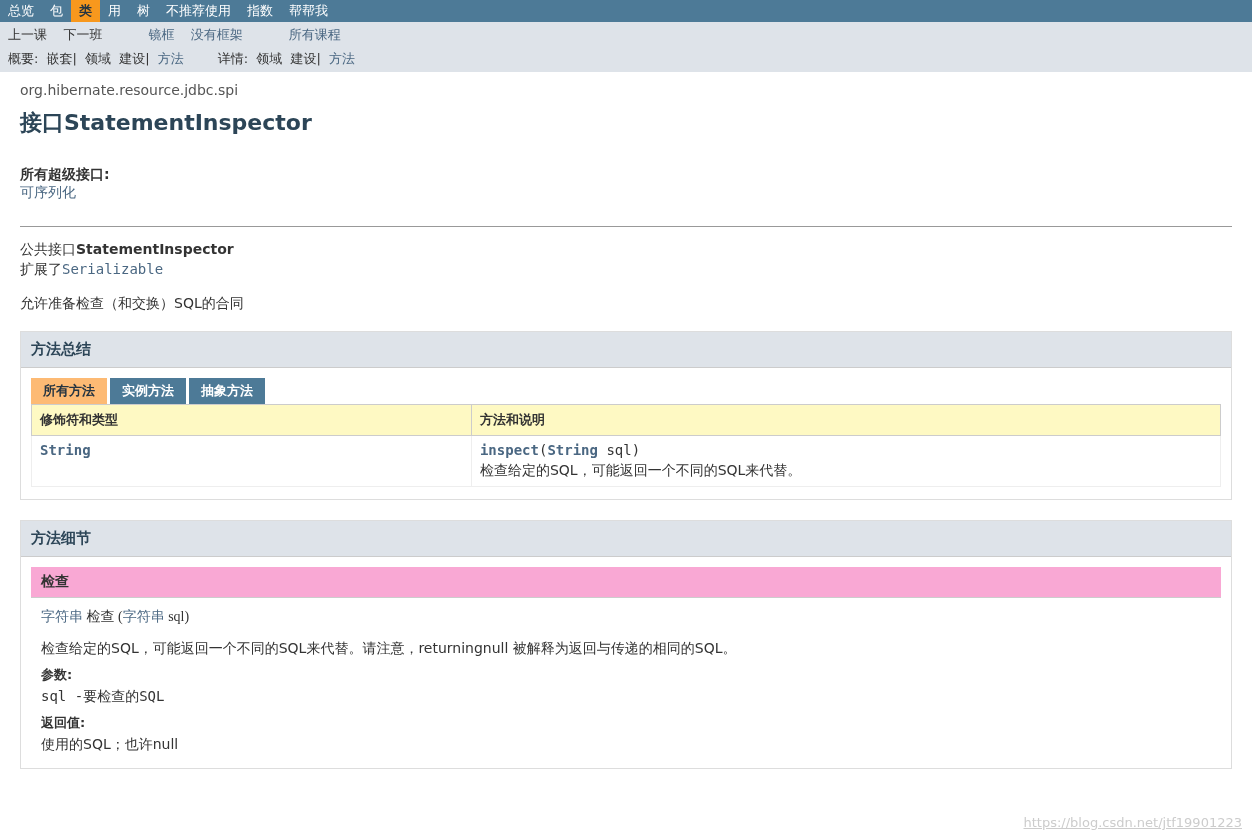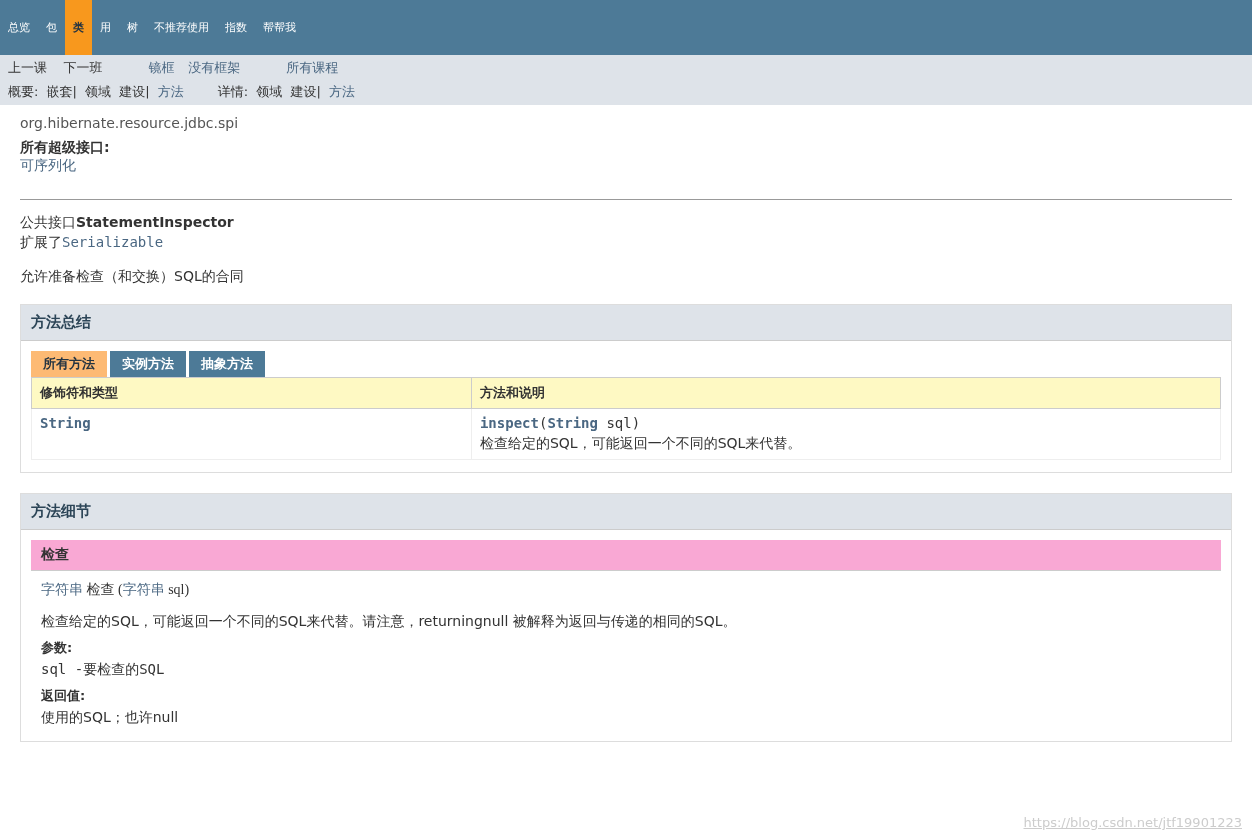--- a/index.html
+++ b/index.html
@@ -14,23 +14,23 @@
 
   
   .topnav {
     background: #4d7a97;
     color: #fff;
     padding: 0;
     display: flex;
     align-items: stretch;
   }
   .topnav .nav-item {
-    padding: 20px 8px;
+    padding: 2px 8px;
     color: #fff;
-    font-size: 11px;
+    font-size: 13px;
     display: flex;
     align-items: center;
     cursor: pointer;
   }
   .topnav .nav-item.active {
     background: #f8981d;
     font-weight: bold;
     color: #253441;
   }
 
@@ -154,21 +154,21 @@
   <div class="nav-item">不推荐使用</div>
   <div class="nav-item">指数</div>
   <div class="nav-item">帮帮我</div>
 </div>
 
 <div class="subnav">
   <span class="group">
     <span>上一课</span>&nbsp;&nbsp;
     <span>下一班</span>
   </span>
-  <span class="group" style="margin-left:20px;font-family:Liberation Serif, serif;">
+  <span class="group" style="margin-left:20px;">
     <a>镜框</a>&nbsp;&nbsp;
     <a>没有框架</a>
   </span>
   <span class="group" style="margin-left:20px;">
     <a>所有课程</a>
   </span>
 
   <div class="summary-row">
     <span class="group">
       <span>概要:</span>
@@ -181,20 +181,21 @@
       <span>详情:</span>
       <span>领域</span>
       <span>建设|</span>
       <a>方法</a>
     </span>
   </div>
 </div>
 
 <div class="header">
   <div class="pkg">org.hibernate.resource.jdbc.spi</div>
+  <h1 class="title">接口StatementInspector</h1>
 </div>
 
 <div class="info-block">
   <div class="super-label">所有超级接口:</div>
   <a>可序列化</a>
 </div>
 
 <hr class="hr">
 
 <div class="sig">

